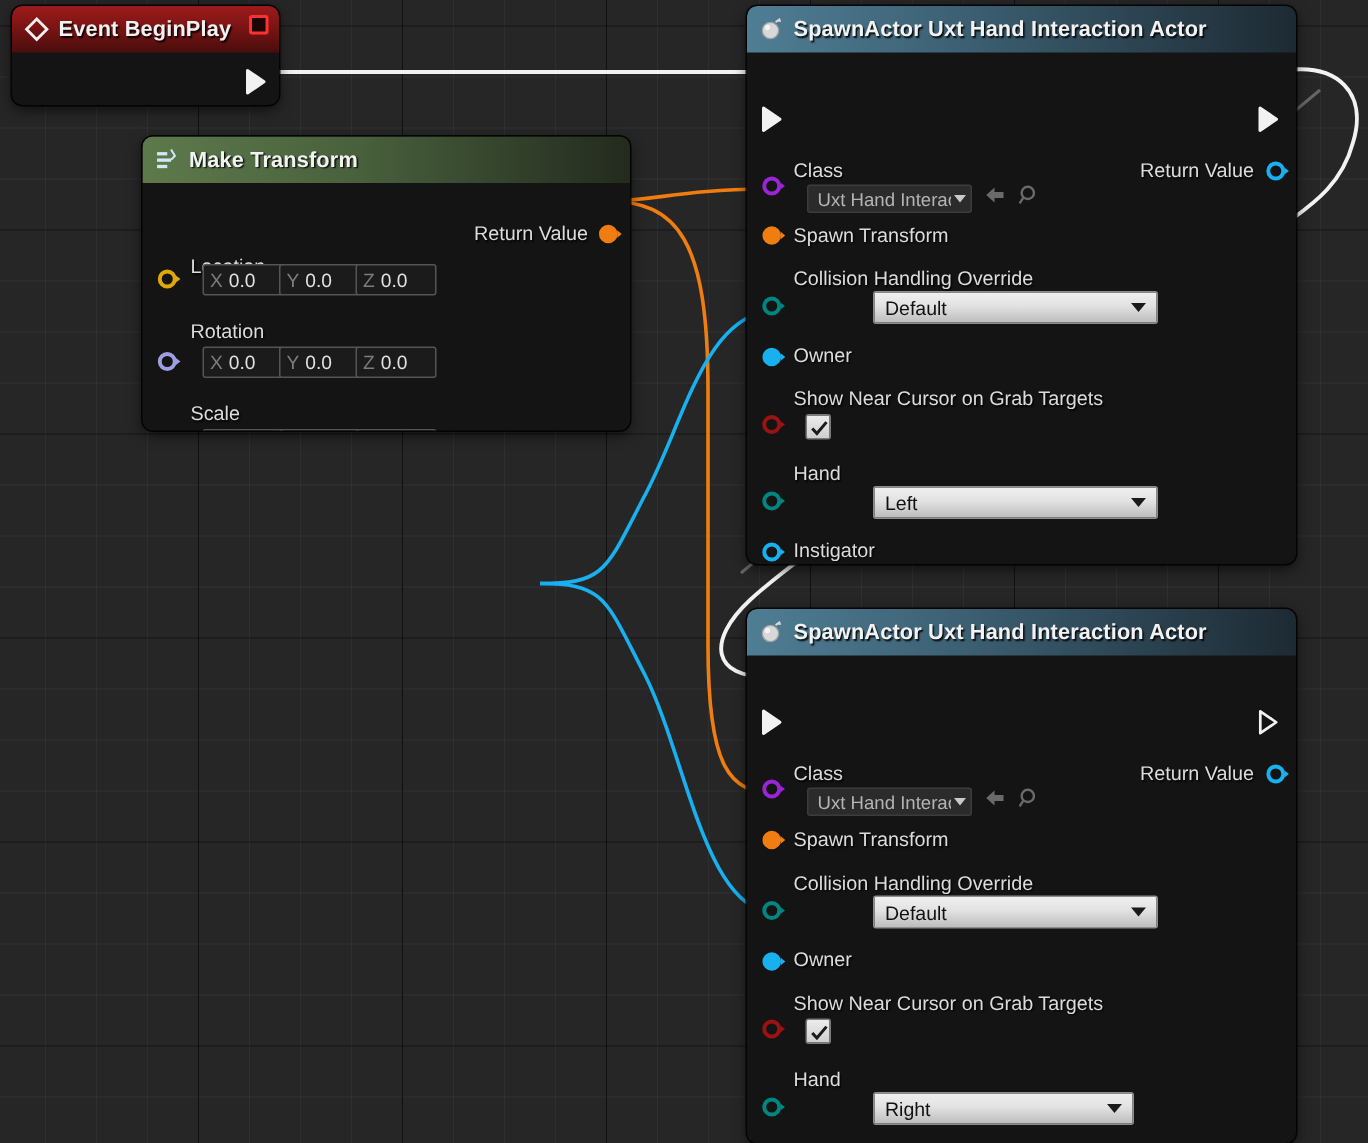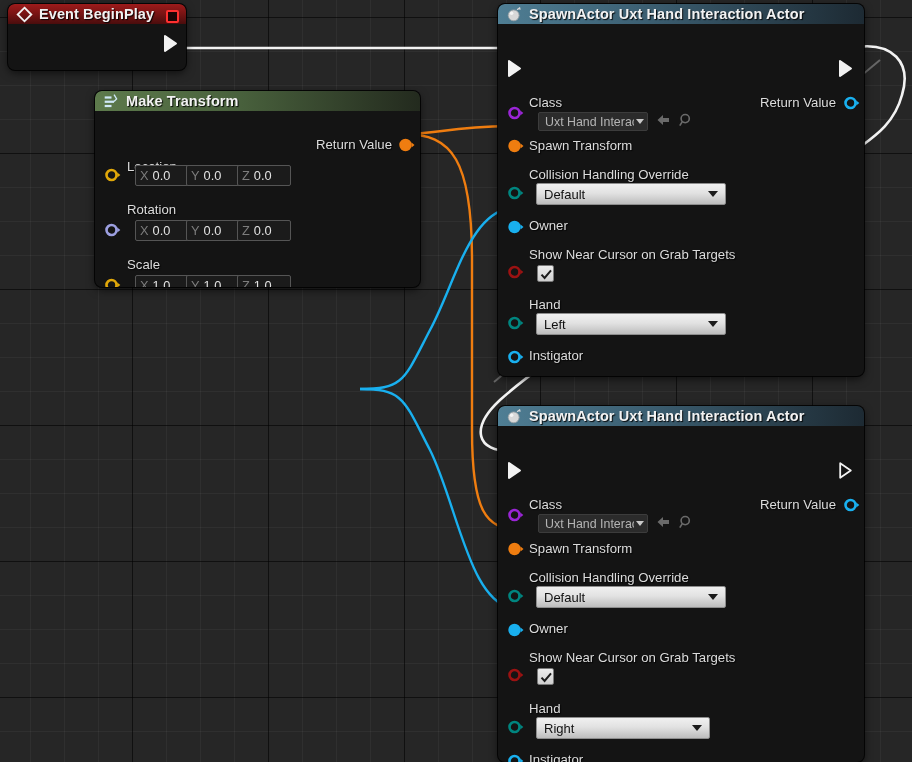--- a/index.html
+++ b/index.html
@@ -56,21 +56,21 @@
     background: #141414;
     box-shadow: 0 0 0 1px rgba(0,0,0,0.85), 0 3px 9px rgba(0,0,0,0.6);
     overflow: hidden;
   }
   .node-body {
     position: relative;
   }
 
   .node-header {
     position: relative;
-    height: 20px;
+    height: 31px;
     display: flex;
     align-items: center;
     padding: 0 8px;
     border-top-left-radius: 6px;
     border-top-right-radius: 6px;
     box-sizing: border-box;
   }
   .node-header .title {
     font-size: 14.5px;
     font-weight: bold;
@@ -131,20 +131,21 @@
   .combo {
     position: absolute;
     height: 22px;
     background: linear-gradient(to bottom, #f0f0f0 0%, #e2e2e2 45%, #bdbdbd 100%);
     border: 1px solid #8d8d8d;
     border-radius: 2px;
     box-sizing: border-box;
     display: flex;
     align-items: center;
     padding: 0 4px 0 7px;
+    margin-left: 46px;
   }
   .combo .combo-text {
     font-size: 13px;
     color: #111;
     flex: 1 1 auto;
     white-space: nowrap;
     overflow: hidden;
   }
   .combo .caret {
     width: 0; height: 0;

